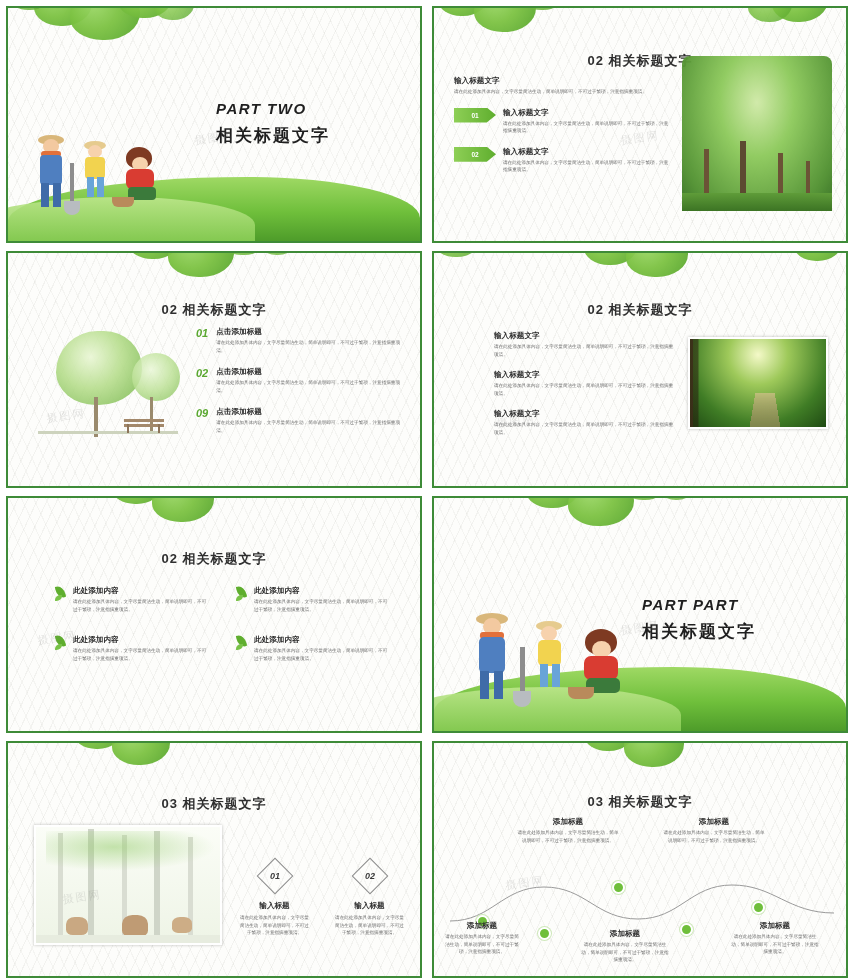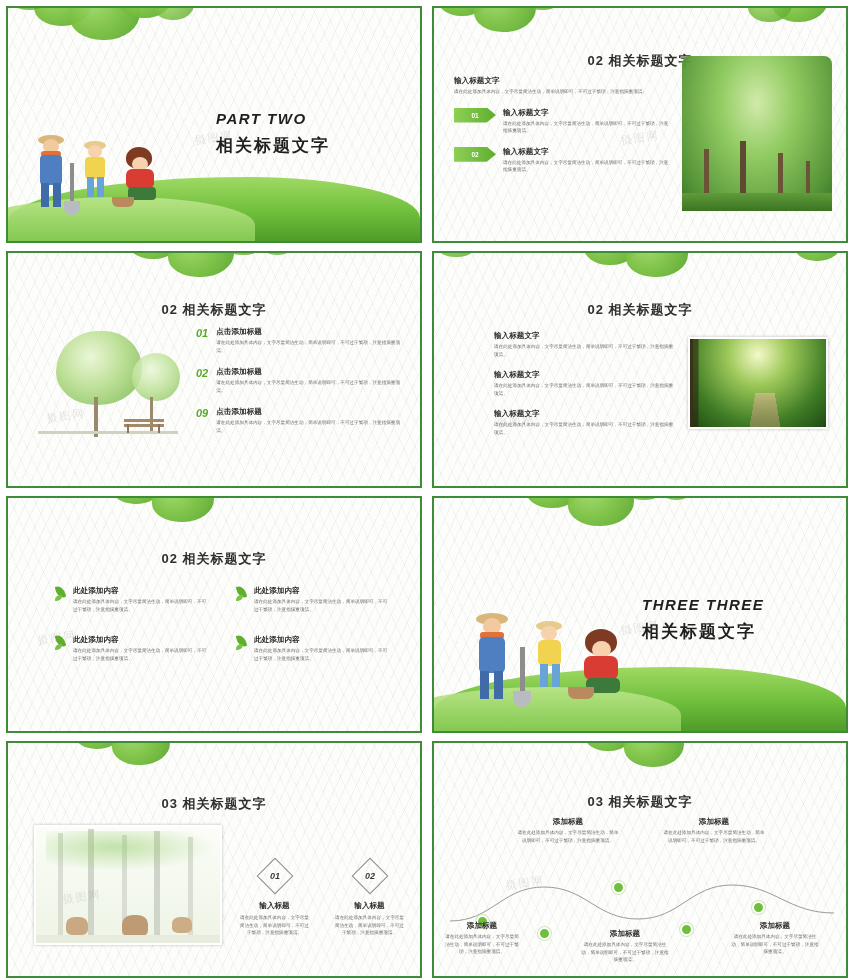--- a/index.html
+++ b/index.html
@@ -158,21 +158,21 @@
         <div style="position:absolute;left:4px;top:22px;width:28px;height:20px;background:#d93c32;border-radius:6px;"></div>
         <div style="position:absolute;left:6px;top:40px;width:28px;height:13px;background:#3b7a3b;border-radius:4px;"></div>
       </div>
 
       <div style="position:absolute;left:44px;bottom:6px;width:4px;height:46px;background:#8d8d8d;"></div>
       <div style="position:absolute;left:38px;bottom:0px;width:16px;height:14px;background:#b8bcc0;border-radius:0 0 50% 50%;"></div>
 
       <div style="position:absolute;left:86px;bottom:8px;width:22px;height:10px;background:#b98a5b;border-radius:0 0 6px 6px;"></div>
     </div>
 
-    <div style="position:absolute;left:208px;top:102px;width:190px;">
+    <div style="position:absolute;left:208px;top:92px;width:190px;">
       <div class="part-en">PART TWO</div>
       <div class="part-cn">相关标题文字</div>
     </div>
     <div class="wm">摄图网</div>
   </div>
 
   <div class="slide">
     <div class="texture"></div>
     <div class="canopy">
       <div class="leafblob" style="left:4px;top:-16px;width:50px;height:38px;"></div>
@@ -385,21 +385,21 @@
         <div style="position:absolute;left:12px;top:12px;width:19px;height:17px;background:#f7d2ad;border-radius:50%;"></div>
         <div style="position:absolute;left:4px;top:27px;width:34px;height:24px;background:#d93c32;border-radius:7px;"></div>
         <div style="position:absolute;left:6px;top:49px;width:34px;height:15px;background:#3b7a3b;border-radius:5px;"></div>
       </div>
       <div style="position:absolute;left:52px;bottom:6px;width:5px;height:54px;background:#8d8d8d;"></div>
       <div style="position:absolute;left:45px;bottom:0px;width:18px;height:16px;background:#b8bcc0;border-radius:0 0 50% 50%;"></div>
       <div style="position:absolute;left:100px;bottom:8px;width:26px;height:12px;background:#b98a5b;border-radius:0 0 7px 7px;"></div>
     </div>
 
     <div style="position:absolute;right:24px;top:98px;width:180px;text-align:left;">
-      <div class="part-en">THREE THREE</div>
+      <div class="part-en">PART PART</div>
       <div class="part-cn">相关标题文字</div>
     </div>
     <div class="wm">摄图网</div>
   </div>
 
   <div class="slide">
     <div class="texture"></div>
     <div class="canopy">
       <div class="leafblob" style="left:66px;top:-16px;width:48px;height:36px;"></div>
       <div class="leafblob" style="left:104px;top:-6px;width:58px;height:42px;"></div>

